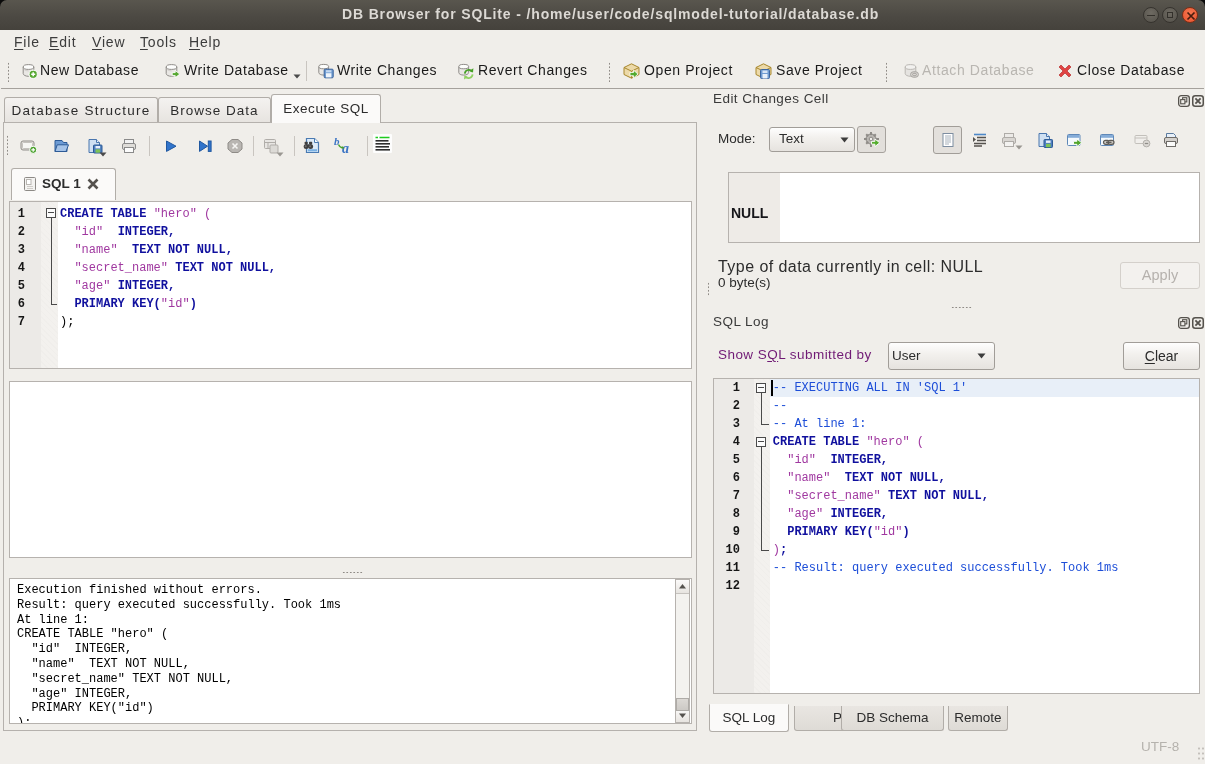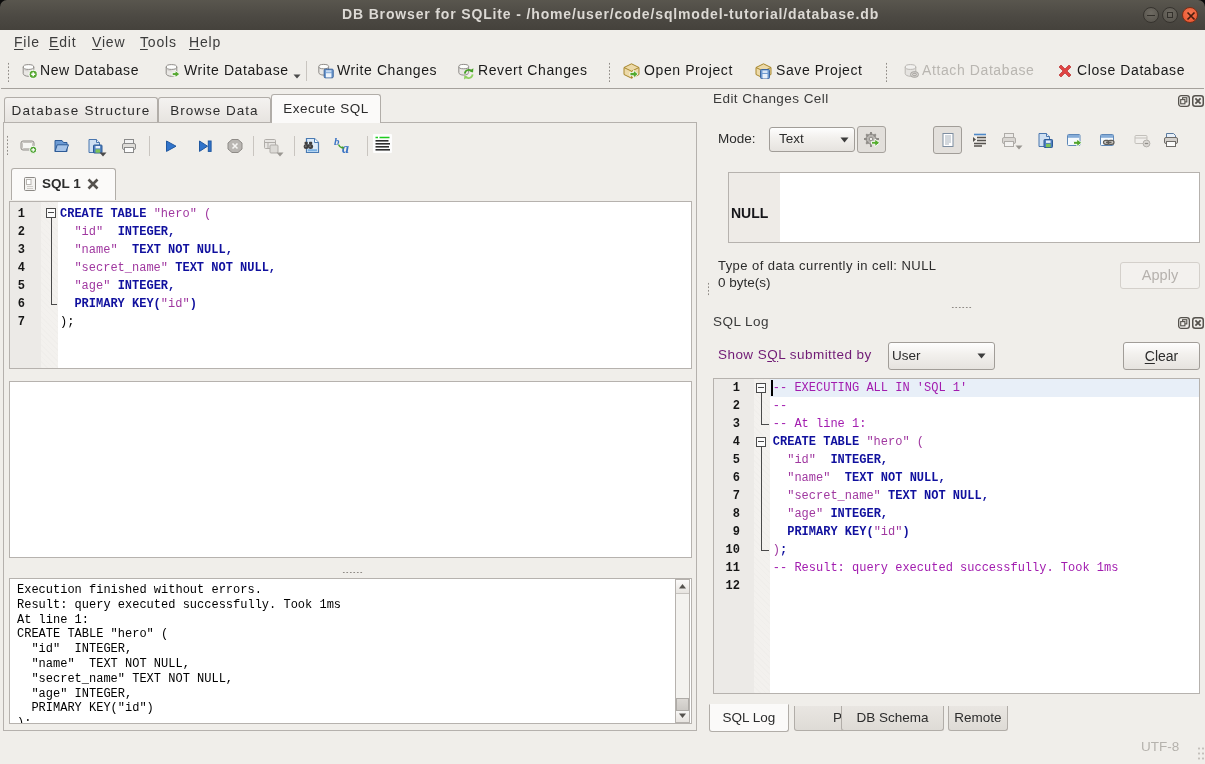--- a/index.html
+++ b/index.html
@@ -12,21 +12,21 @@
 .main{position:absolute;left:0;top:30px;width:1205px;height:734px;background:#f0eeea;}
 .mb{font-size:14px;color:#3c3c3c;letter-spacing:0.8px;}
 .mb u{text-decoration:underline;text-underline-offset:2px;}
 .tblbl{font-size:14px;color:#1a1a1a;letter-spacing:0.6px;}
 .tblbl.dis{color:#b9b6b1;}
 .panel{position:absolute;background:#fff;border:1px solid #b6b2ae;box-sizing:border-box;}
 .mono{font-family:"Liberation Mono",monospace;font-size:12px;white-space:pre;}
 .code{font-family:"Liberation Mono",monospace;font-size:12px;line-height:18px;white-space:pre;}
 .kw{color:#10109e;font-weight:bold;}
 .id{color:#a038a0;}
-.cm{color:#a21caf;}
+.cm{color:#1d4ed8;}
 .gut{position:absolute;background:#eceae7;box-sizing:border-box;}
 .fold{position:absolute;background:#f3f1ee;background-image:repeating-linear-gradient(45deg,rgba(0,0,0,0.012) 0 1px,transparent 1px 4px);}
 .lnum{font-family:"Liberation Mono",monospace;font-weight:bold;font-size:12px;line-height:18px;color:#161616;text-align:right;white-space:pre;}
 .fbox{position:absolute;width:10px;height:10px;background:#fbfbfb;border:1px solid #4a4a4a;box-sizing:border-box;}
 .fbox:after{content:"";position:absolute;left:1px;right:1px;top:3px;height:1px;background:#4a4a4a;}
 .fline{position:absolute;width:1px;background:#4a4a4a;}
 .fbend{position:absolute;height:1px;background:#4a4a4a;}
 .dots-h{position:absolute;width:21px;height:3px;background-image:radial-gradient(circle,#8f8b86 0.9px,transparent 1.1px);background-size:3.5px 3.5px;}
 .dots-v{position:absolute;width:3px;height:16px;background-image:radial-gradient(circle,#8f8b86 0.9px,transparent 1.1px);background-size:3.5px 3.5px;}
 .grip{position:absolute;width:5px;height:26px;background-image:radial-gradient(circle,#c4c0bb 1px,transparent 1.2px);background-size:5px 5px;}
@@ -350,21 +350,21 @@
   <svg width="16" height="16" style="left:1162px;top:102px;">
           <path d="M3.5 5.5 V1.5 h7 l2 2 v2" fill="#e8f0f9" stroke="#5a7a9e"></path>
           <rect x="1.5" y="5.5" width="13" height="6" rx="1.5" fill="#d4d1cd" stroke="#6e6b67"></rect>
           <rect x="3.5" y="9.5" width="9" height="5" fill="#fbfbfa" stroke="#6e6b67"></rect>
         </svg>
 
   <div class="panel" style="left:727px;top:142px;width:472px;height:71px;">
     <div style="position:absolute;left:0;top:0;width:51px;height:69px;background:#eeebe7;"></div>
     <div style="position:absolute;left:2px;top:15px;font-size:14px;font-weight:bold;color:#16161a;margin-top:17px;">NULL</div>
   </div>
-  <div class="abs" style="left:717px;top:227.5px;font-size:13px;color:#2c2c2c;letter-spacing:0.45px;">Type of data currently in cell: NULL</div>
+  <div class="abs" style="left:717px;top:227.5px;font-size:16px;color:#2c2c2c;letter-spacing:0.45px;">Type of data currently in cell: NULL</div>
   <div class="abs" style="left:717px;top:245px;font-size:13.5px;color:#2c2c2c;">0 byte(s)</div>
   <div class="abs" style="left:1119px;top:232px;width:80px;height:27px;background:#f3f1ee;border:1px solid #d4d0cb;border-radius:3px;box-sizing:border-box;text-align:center;line-height:25px;font-size:14.5px;color:#b5b1ad;">Apply</div>
   <div class="dots-v abs" style="left:706px;top:252px;height:14px;"></div>
   <div class="dots-h abs" style="left:950px;top:276px;"></div>
 
   <div class="abs" style="left:712px;top:284px;font-size:13.5px;color:#3a3a3a;letter-spacing:0.45px;">SQL Log</div>
   <svg width="12" height="12" style="left:1177px;top:287px;">
           <rect x="0.65" y="0.65" width="10.7" height="10.7" rx="2.6" fill="none" stroke="#55524d" stroke-width="1.3"></rect>
           <rect x="4.6" y="2.7" width="4.2" height="4.2" fill="none" stroke="#55524d" stroke-width="1.1"></rect>
           <rect x="2.7" y="4.6" width="4.2" height="4.2" fill="#f0eeea" stroke="#55524d" stroke-width="1.1"></rect>

